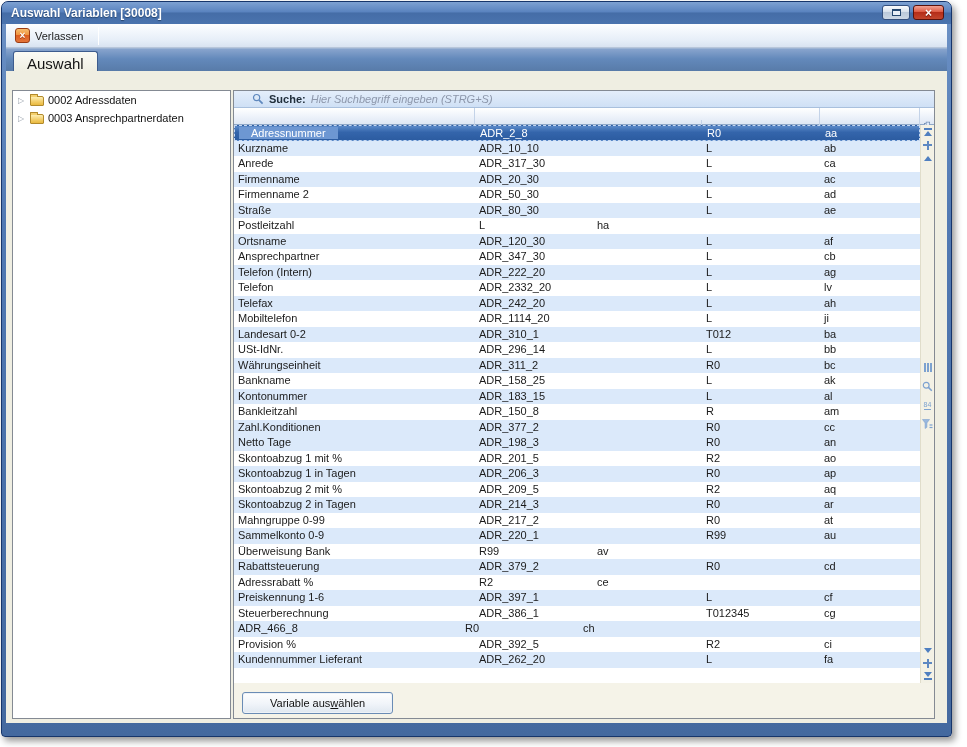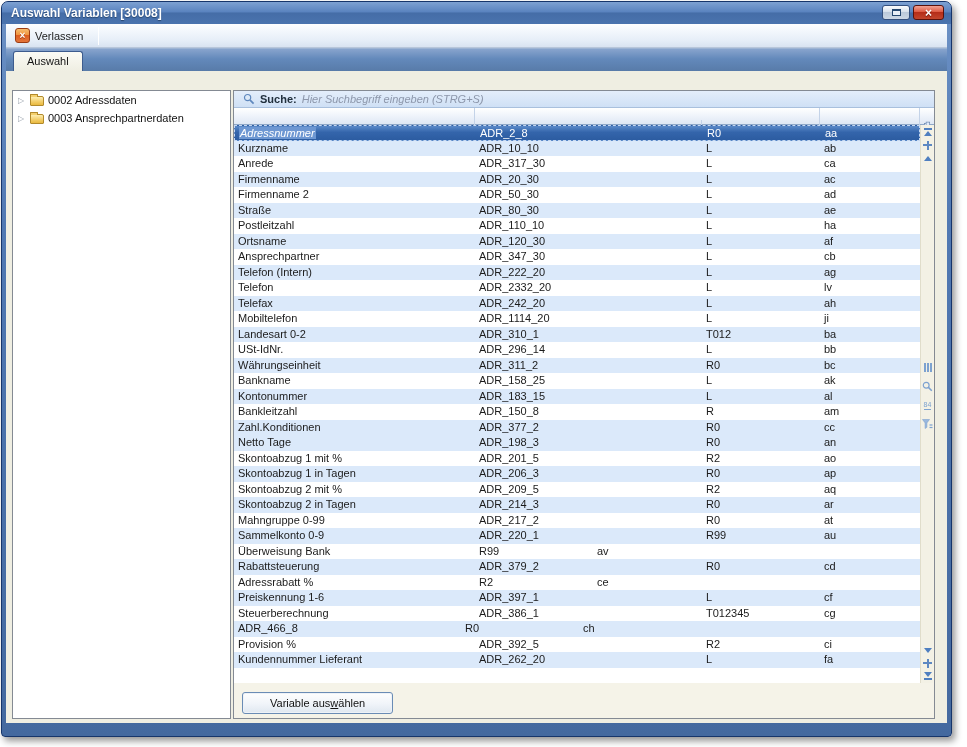--- a/index.html
+++ b/index.html
@@ -55,21 +55,21 @@
   .tabstrip {
     position:absolute; left:0; right:0; top:24px; height:23px;
     background:linear-gradient(180deg,#88a4cd 0%,#placeholder 0,#6389bb 45%,#587ba9 100%);
     background:linear-gradient(180deg,#88a4cd 0%,#6389bb 45%,#587ba9 100%);
     border-top:1px solid #9db4d4;
   }
   .tab-active {
     position:absolute; left:7px; bottom:0; height:20px; padding:3px 13px 0 13px;
     background:linear-gradient(180deg,#fbfbf5 0%,#efeee2 100%);
     border:1px solid #3d5c8e; border-bottom:none; border-radius:3px 3px 0 0;
-    font-size:11px; color:#141414;
+    font-size:15px; color:#141414;
   }
 
   .content { position:absolute; left:0; right:0; top:47px; bottom:0; background:#efeee2; }
 
   
   .tree-panel {
     position:absolute; left:6px; top:19px; width:219px; bottom:4px;
     background:#ffffff; border:1px solid #848a93;
   }
   .tree-item { display:flex; align-items:center; height:18px; padding-left:5px; gap:4px; }
@@ -82,21 +82,21 @@
   .tree-label { font-size:11px; color:#111; }
 
   
   .grid-panel {
     position:absolute; left:227px; right:12px; top:19px; bottom:4px;
     background:#f5f3e8; border:1px solid #848a93;
   }
   .search-row {
     position:absolute; left:0; right:0; top:0; height:17px;
     background:linear-gradient(180deg,#e4eefb 0%,#cfe0f5 100%);
-    border-bottom:1px solid #a9c0dd; display:flex; align-items:center; padding-left:9px; gap:5px;
+    border-bottom:1px solid #a9c0dd; display:flex; align-items:center; padding-left:18px; gap:5px;
   }
   .search-label { font-size:11px; font-weight:bold; color:#22303d; }
   .search-placeholder { font-size:11px; font-style:italic; color:#8d97ab; }
 
   .header-row {
     position:absolute; left:0; right:0; top:17px; height:17px; display:flex;
     background:linear-gradient(180deg,#ffffff 0%,#edf2fa 55%,#dfe8f4 100%);
     border-bottom:1px solid #8fa8c8;
   }
   .hc { font-size:11px; line-height:16px; padding:16px 4px; border-right:1px solid #c4d3e8; overflow:hidden; white-space:nowrap; }
@@ -108,21 +108,21 @@
 
   .table-body { position:absolute; left:0; top:34px; right:14px; height:558px; overflow:hidden; background:#fff; }
   .row { display:flex; height:15.5px; line-height:15px; font-size:11px; color:#1b1b1b; background:#ffffff; }
   .row.alt { background:#dbe9fa; }
   .row.selected {
     background:linear-gradient(180deg,#5b8ac9 0%,#3465ab 45%,#2c5ca1 100%);
     color:#ffffff; border:1px dashed #c7d9f2;
   }
   .c { padding:0 4px; overflow:hidden; white-space:nowrap; }
   .c0 { width:241px; } .c1 { width:227px; } .c2 { width:118px; } .c3 { flex:1; }
-  .sel-text { background:#6d97d2; padding:0 1px;font-style:italic; }
+  .sel-text { background:#6d97d2; padding:0 12px; }
 
   
   .vscroll {
     position:absolute; top:34px; right:1px; width:13px; height:558px;
     background:#f3f1e5; border-left:1px solid #e0ddcb;
   }
   .sb-btn { width:13px; height:12px; display:flex; flex-direction:column; align-items:center; justify-content:center; }
   .sb-top { position:absolute; top:1px; left:0; } .sb-upfast { position:absolute; top:14px; left:0; } .sb-up { position:absolute; top:27px; left:0; }
   .sb-down { position:absolute; bottom:27px; left:0; } .sb-downfast { position:absolute; bottom:14px; left:0; } .sb-bottom { position:absolute; bottom:1px; left:0; }
   .tri-up { width:0; height:0; border-left:4px solid transparent; border-right:4px solid transparent; border-bottom:5px solid #4f7fc0; }
@@ -248,21 +248,20 @@
               <div class="c c3">ad</div>
             </div>
             <div class="row alt">
               <div class="c c0">Straße</div>
               <div class="c c1">ADR_80_30</div>
               <div class="c c2">L</div>
               <div class="c c3">ae</div>
             </div>
             <div class="row">
               <div class="c c0">Postleitzahl</div>
-              <div class="c c1">ADR_110_10</div>
               <div class="c c2">L</div>
               <div class="c c3">ha</div>
             </div>
             <div class="row alt">
               <div class="c c0">Ortsname</div>
               <div class="c c1">ADR_120_30</div>
               <div class="c c2">L</div>
               <div class="c c3">af</div>
             </div>
             <div class="row">

